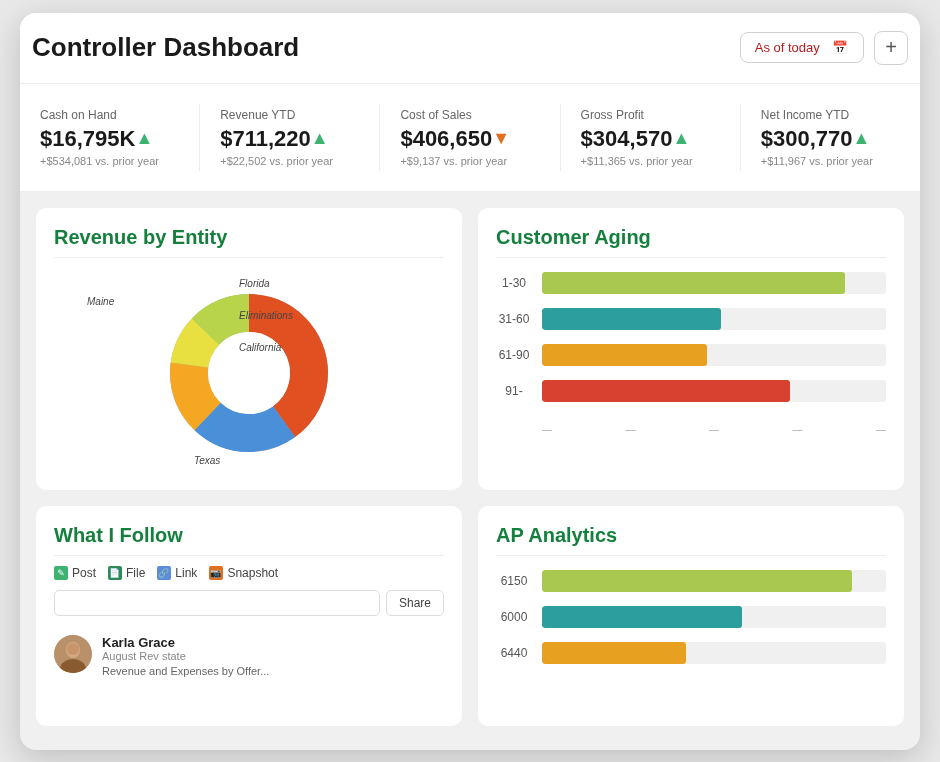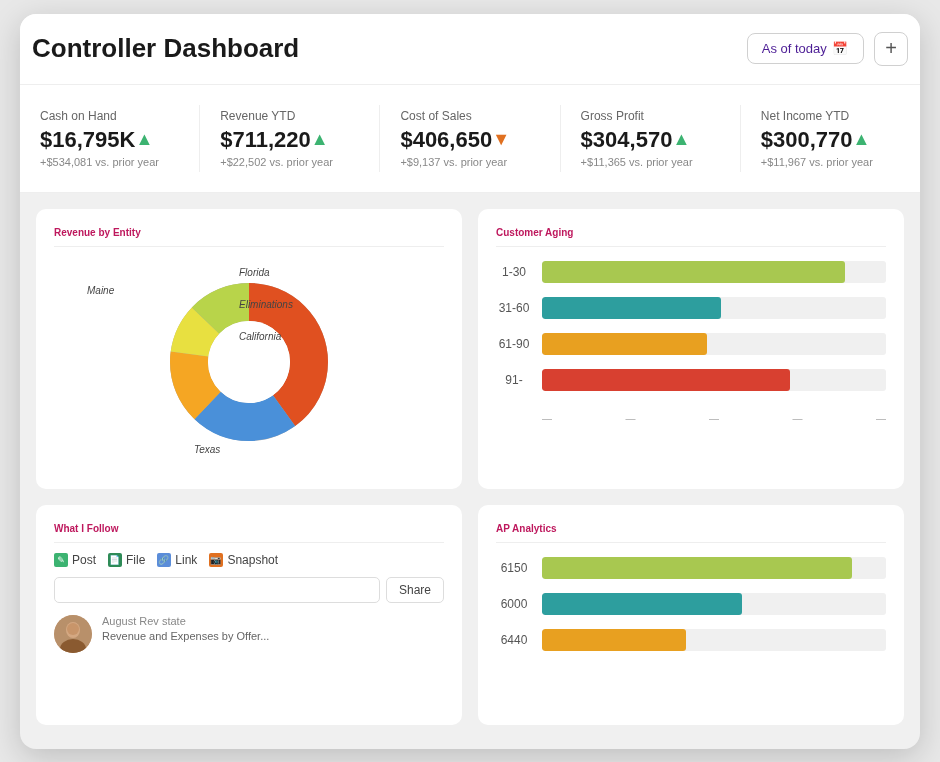--- a/index.html
+++ b/index.html
@@ -33,27 +33,27 @@
       color: #1a1a1a;
     }
     .header-controls {
       display: flex;
       align-items: center;
       gap: 10px;
     }
     .header-btn {
       display: flex;
       align-items: center;
-      gap: 6px;
+      gap: 13px;
       padding: 7px 14px;
       border: 1.5px solid #d0d0d0;
       border-radius: 8px;
       background: #fff;
       font-size: 13px;
-      color: #4c1d95;
+      color: #b91c1c;
       cursor: pointer;
       justify-content: center;
     }
     .location-btn {
       display: flex;
       align-items: center;
       gap: 6px;
       padding: 7px 14px;
       border: 1.5px solid #d0d0d0;
       border-radius: 8px;
@@ -123,23 +123,23 @@
       padding: 16px 16px 0 16px;
     }
     .chart-card {
       background: #fff;
       border-radius: 10px;
       padding: 18px 18px 12px 18px;
       flex: 1;
       min-height: 280px;
     }
     .chart-title {
-      font-size: 10px;
+      font-size: 20px;
       font-weight: 700;
-      color: #be185d;
+      color: #15803d;
       margin-bottom: 10px;
       border-bottom: 1px solid #eee;
       padding-bottom: 8px;
     }
     
     .donut-area {
       display: flex;
       align-items: center;
       justify-content: center;
       position: relative;
@@ -228,21 +228,21 @@
       font-size: 9px;
       color: #fff;
     }
     .tab-post { background: #3cb371; }
     .tab-file { background: #2e8b57; }
     .tab-link { background: #5b8dd9; }
     .tab-snap { background: #e07020; }
     .follow-input-row {
       display: flex;
       gap: 6px;
-      margin-bottom: 12px;
+      margin-bottom: 19px;
     }
     .follow-input {
       flex: 1;
       border: 1px solid #ddd;
       border-radius: 5px;
       padding: 5px 10px;
       font-size: 12px;
       color: #aaa;
       outline: none;
     }
@@ -462,20 +462,21 @@
       <div class="post-item">
         <div class="avatar">
           <svg width="38" height="38" viewBox="0 0 38 38">
             <circle cx="19" cy="19" r="19" fill="#b8906a"></circle>
             <ellipse cx="19" cy="15" rx="7" ry="8" fill="#d4a882"></ellipse>
             <ellipse cx="19" cy="34" rx="13" ry="10" fill="#8a5a30"></ellipse>
             <circle cx="19" cy="14" r="6" fill="#c8956a"></circle>
           </svg>
         </div>
         <div class="post-info">
+          <div class="post-author">Karla Grace</div>
           <div class="post-date">August Rev state</div>
           <div class="post-content">Revenue and Expenses by Offer...</div>
         </div>
       </div>
     </div>
 
     <div class="ap-card">
       <div class="chart-title">AP Analytics</div>
       <div class="bar-chart-area" id="ap-analytics-bars">
           <div class="bar-row">

